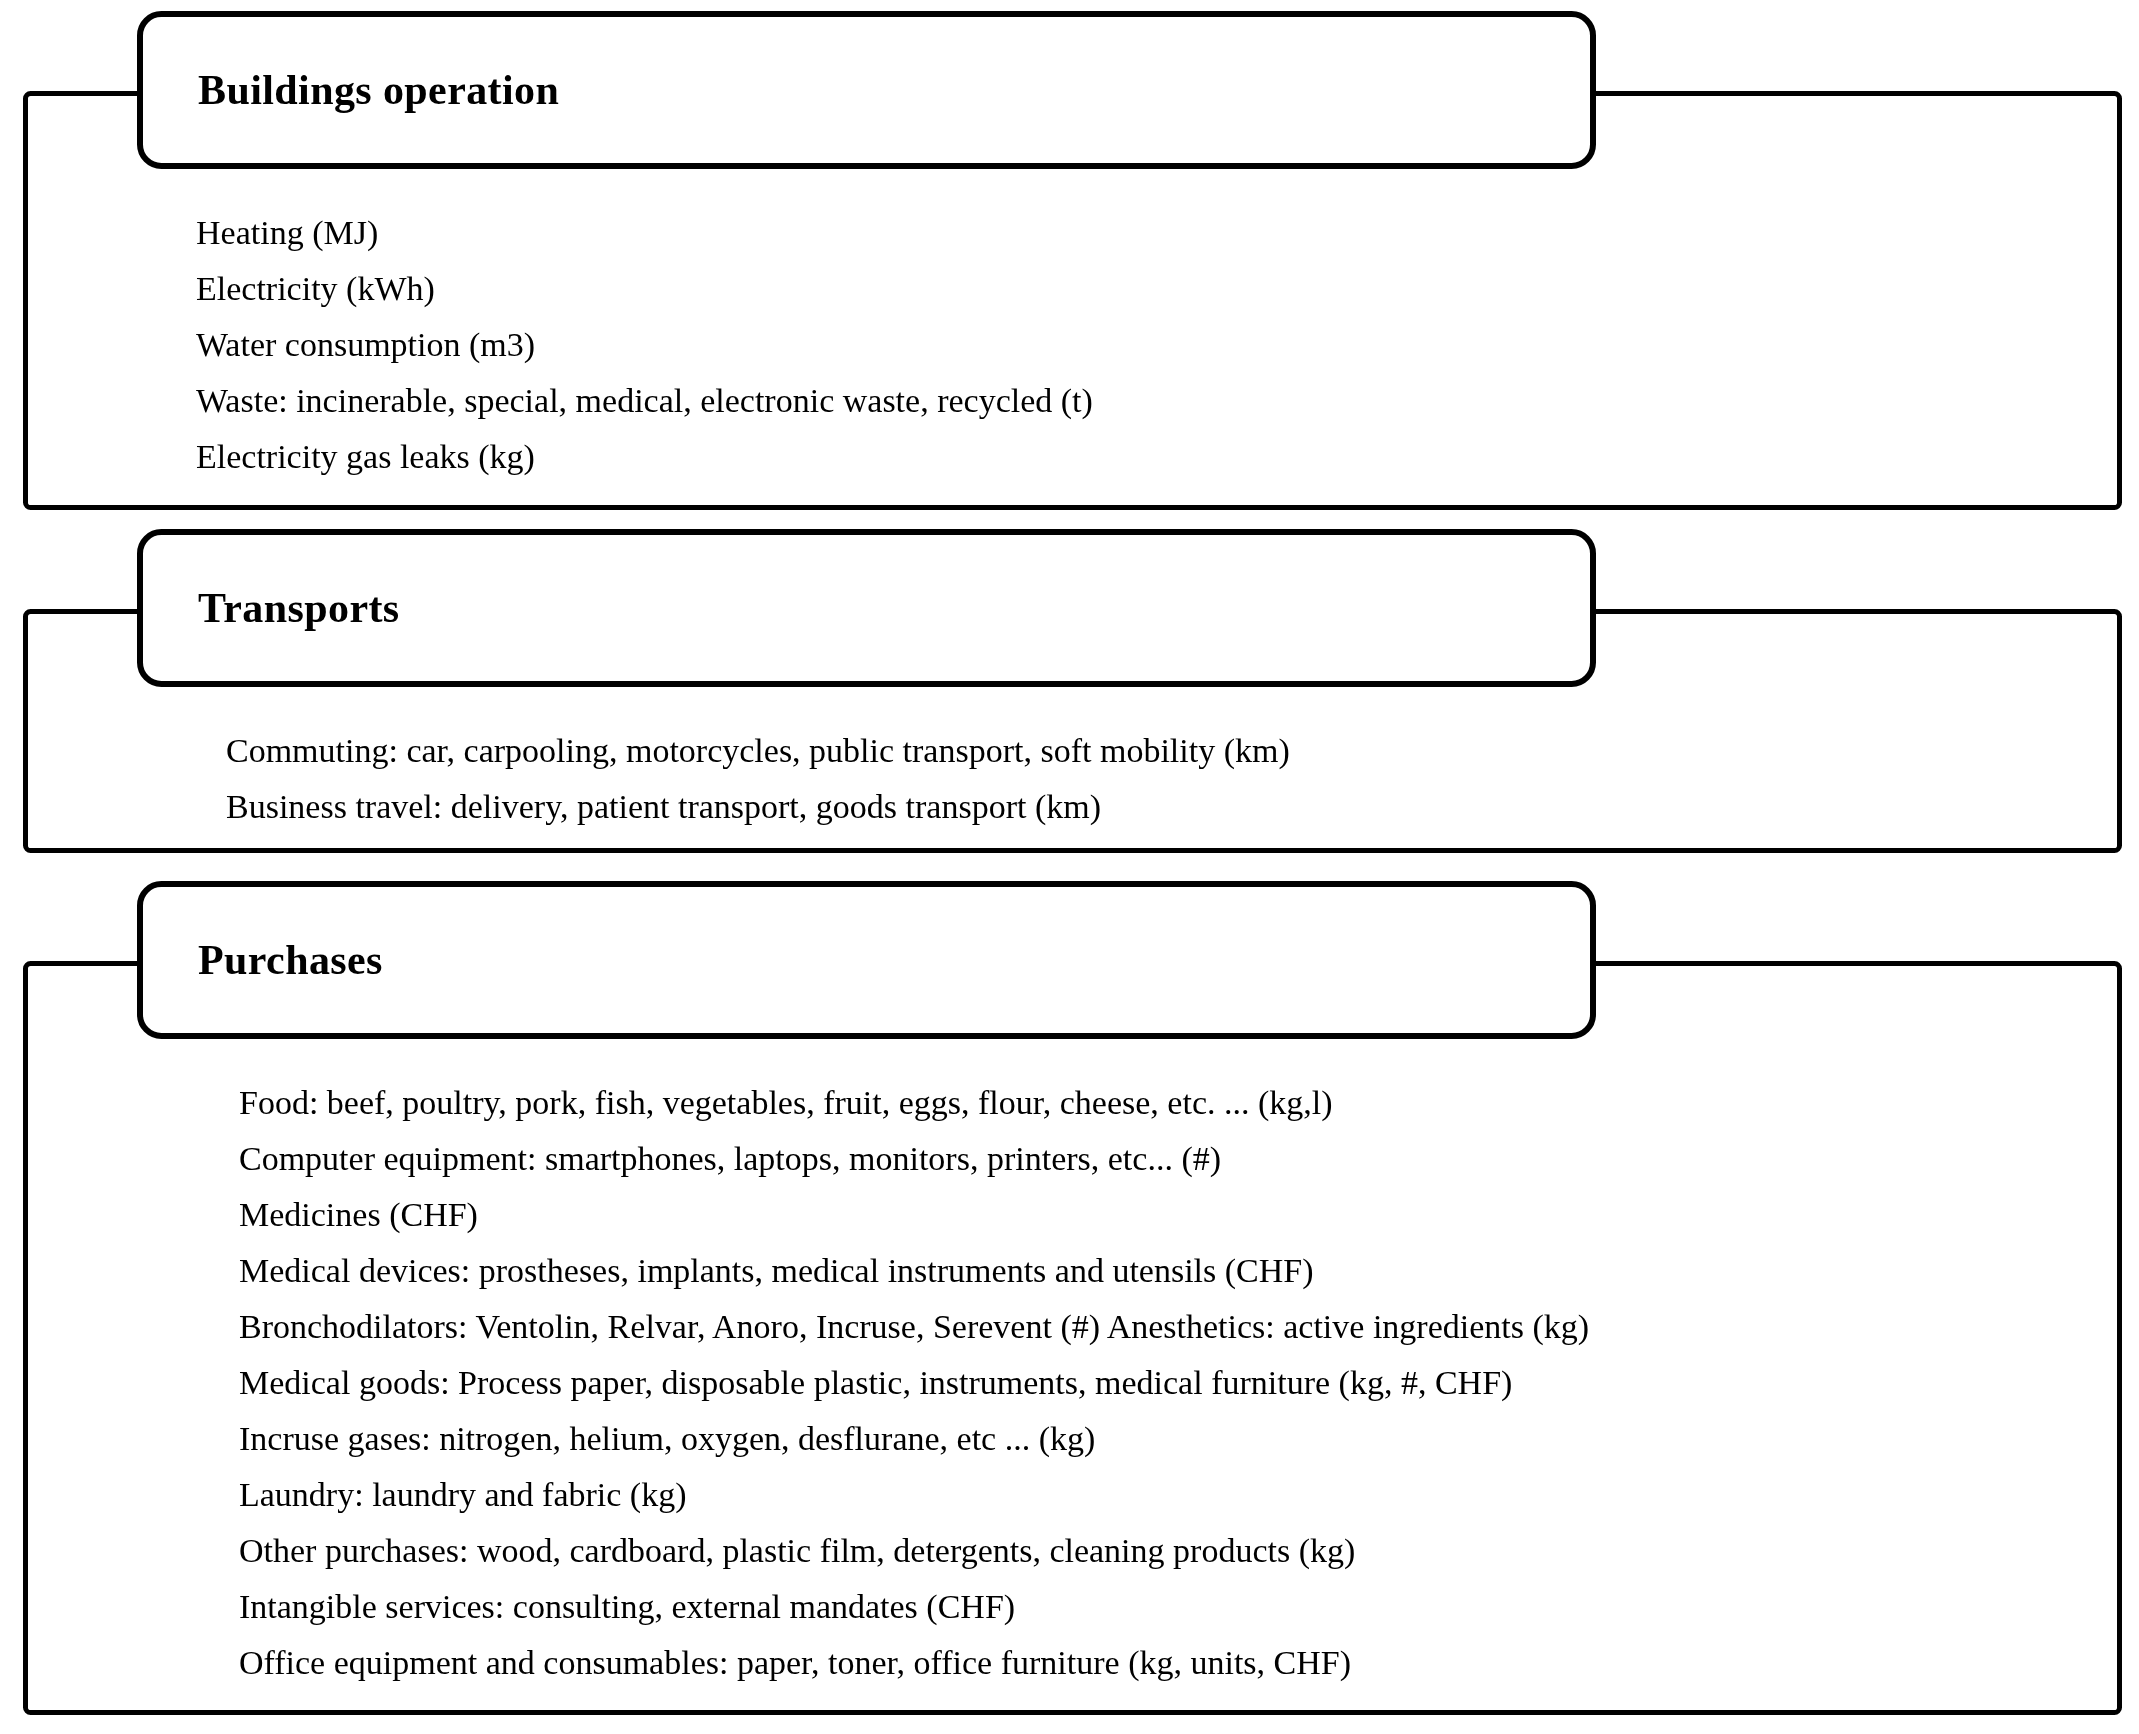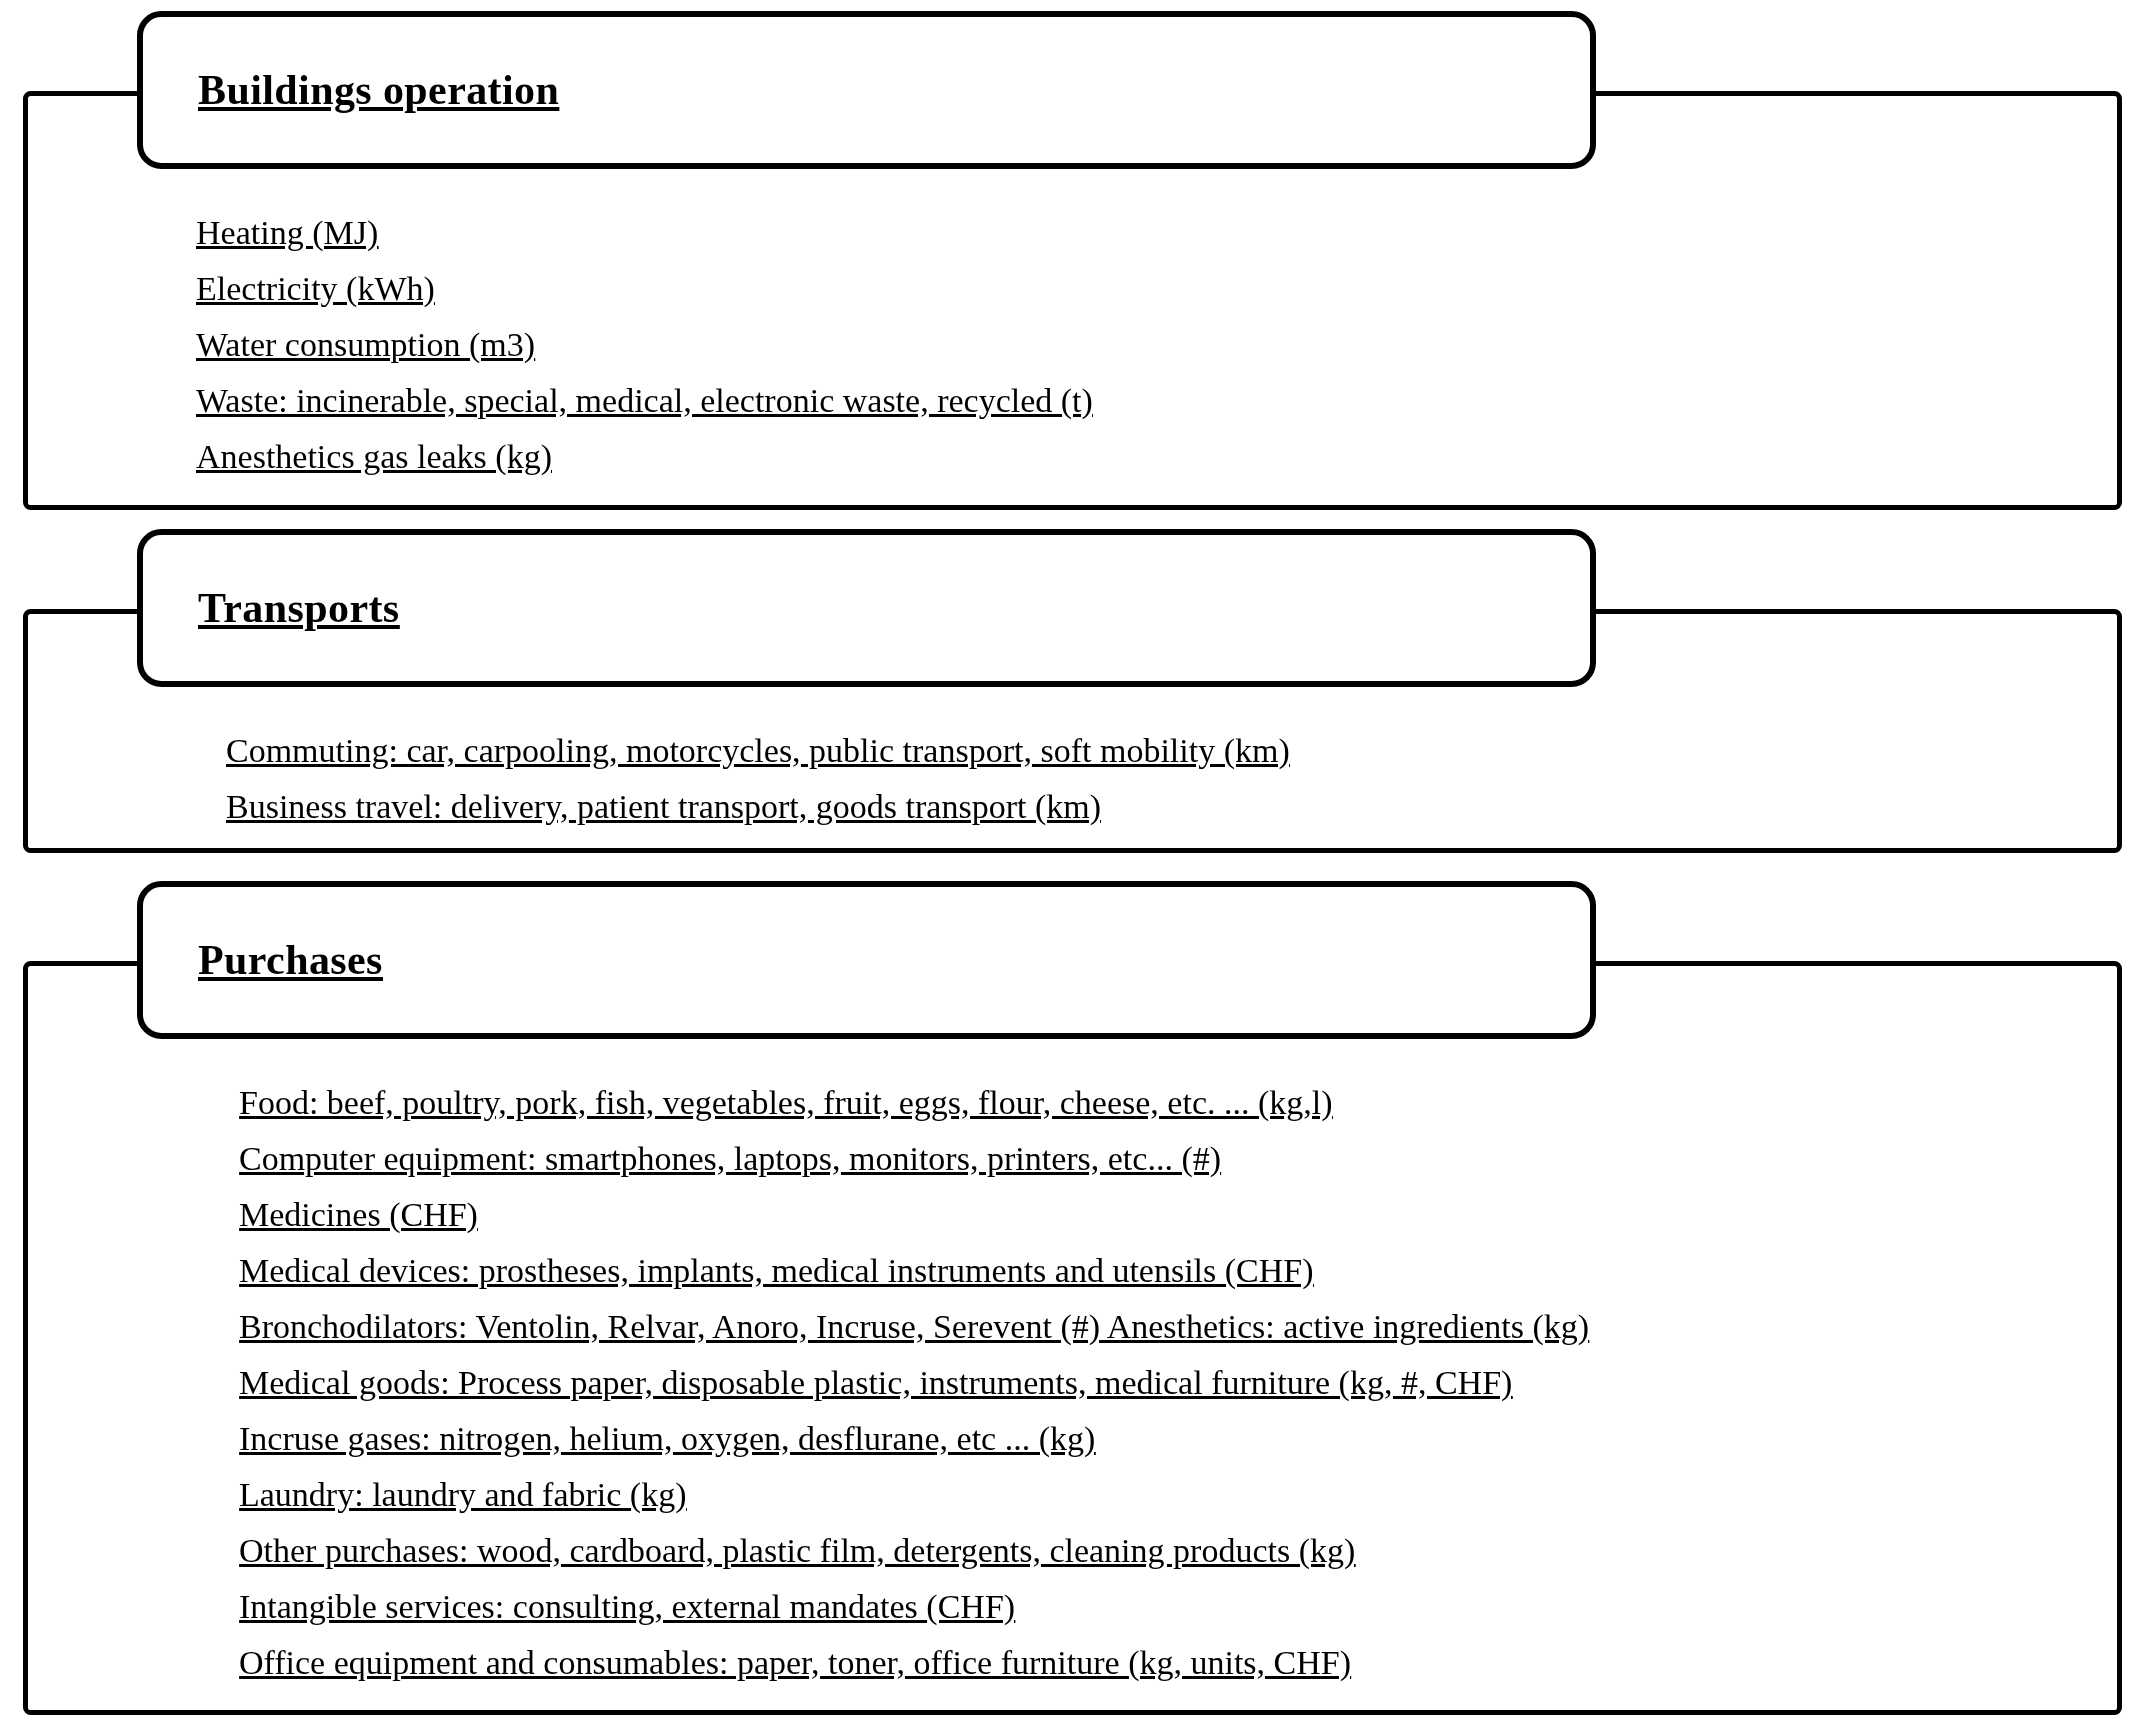--- a/index.html
+++ b/index.html
@@ -1,15 +1,15 @@
 <!DOCTYPE html>
 <html style="font-size:12.2px"><head>
 <meta charset="utf-8">
 <style>
-  * { margin: 0; padding: 0; box-sizing: border-box; text-decoration: underline; }
+  * { margin: 0; padding: 0; box-sizing: border-box; }
   html, body { background: #ffffff; }
   body {
     font-family: "Liberation Serif", serif;
     color: #000000;
   }
   .canvas {
     position: relative;
     width: 2140px;
     height: 1735px;
     background: #ffffff;
@@ -62,21 +62,21 @@
 
   <div class="section section-1">
     <div class="label-box">
       <span class="title">Buildings operation</span>
     </div>
     <div class="items">
       <div class="item">Heating (MJ)</div>
       <div class="item">Electricity (kWh)</div>
       <div class="item">Water consumption (m3)</div>
       <div class="item">Waste: incinerable, special, medical, electronic waste, recycled (t)</div>
-      <div class="item">Anesthetics gas leaks (kg)</div>
+      <div class="item">Electricity gas leaks (kg)</div>
     </div>
   </div>
 
   <div class="section section-2">
     <div class="label-box">
       <span class="title">Transports</span>
     </div>
     <div class="items">
       <div class="item">Commuting: car, carpooling, motorcycles, public transport, soft mobility (km)</div>
       <div class="item">Business travel: delivery, patient transport, goods transport (km)</div>

